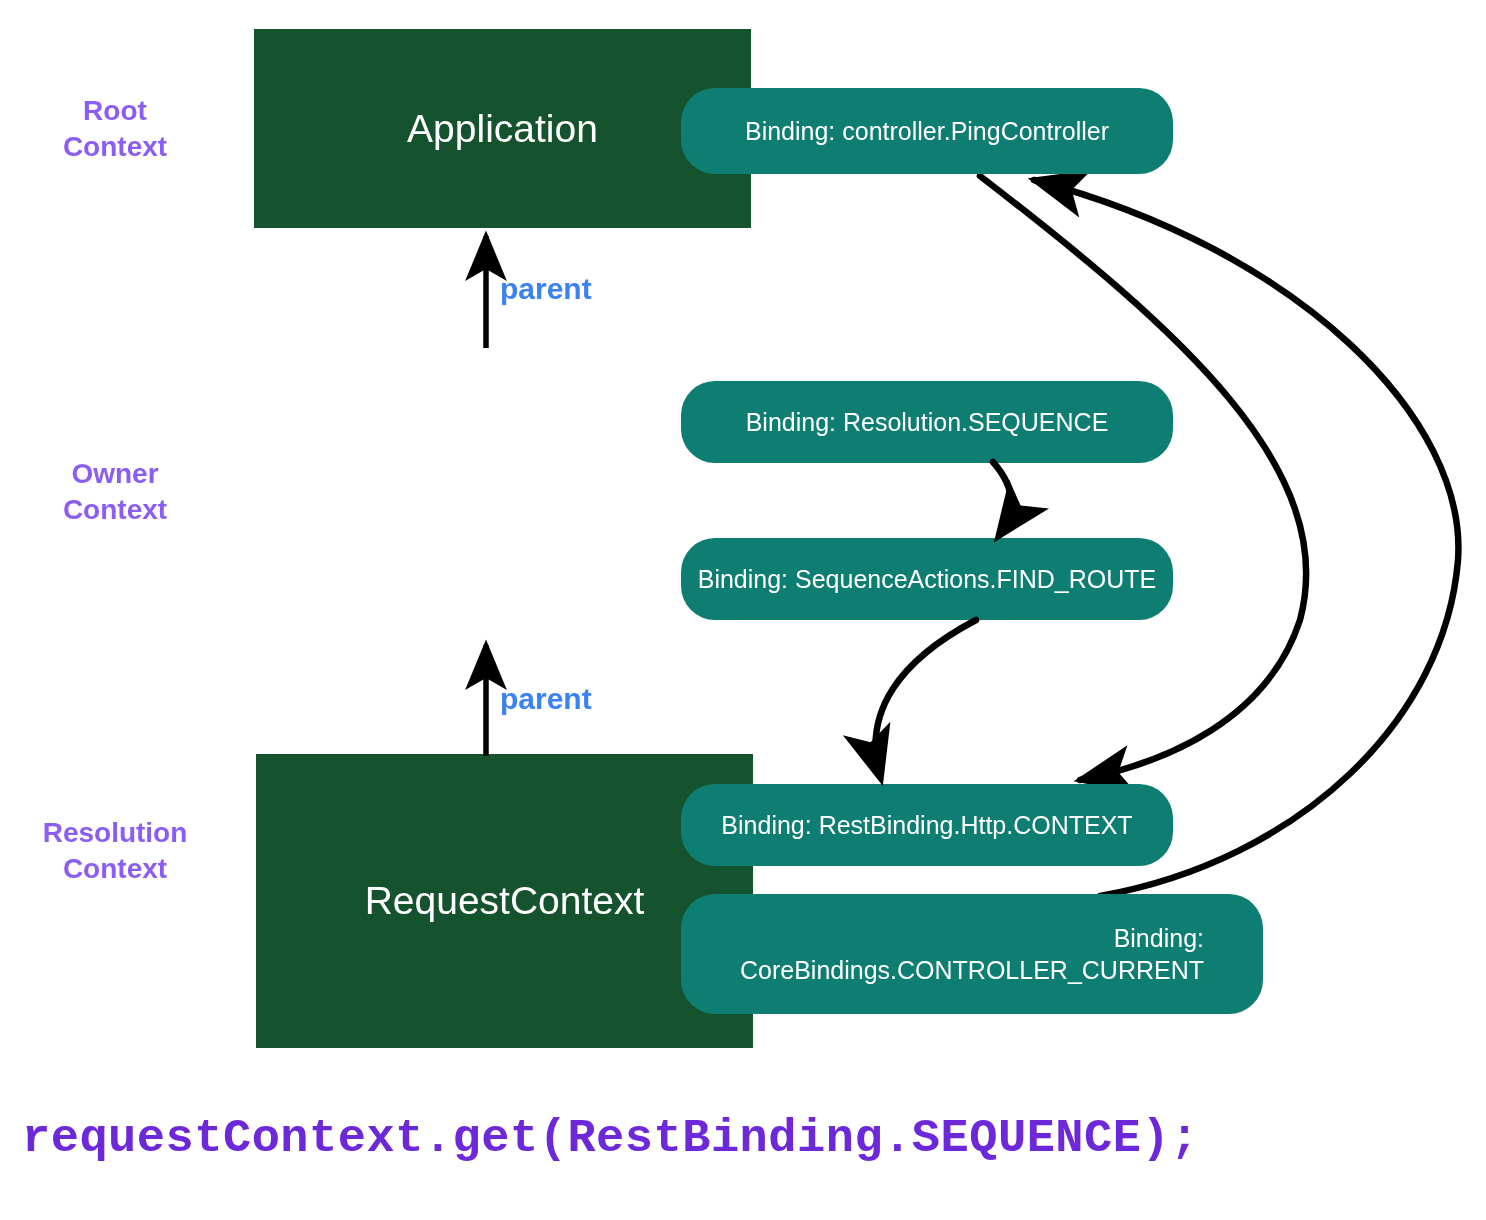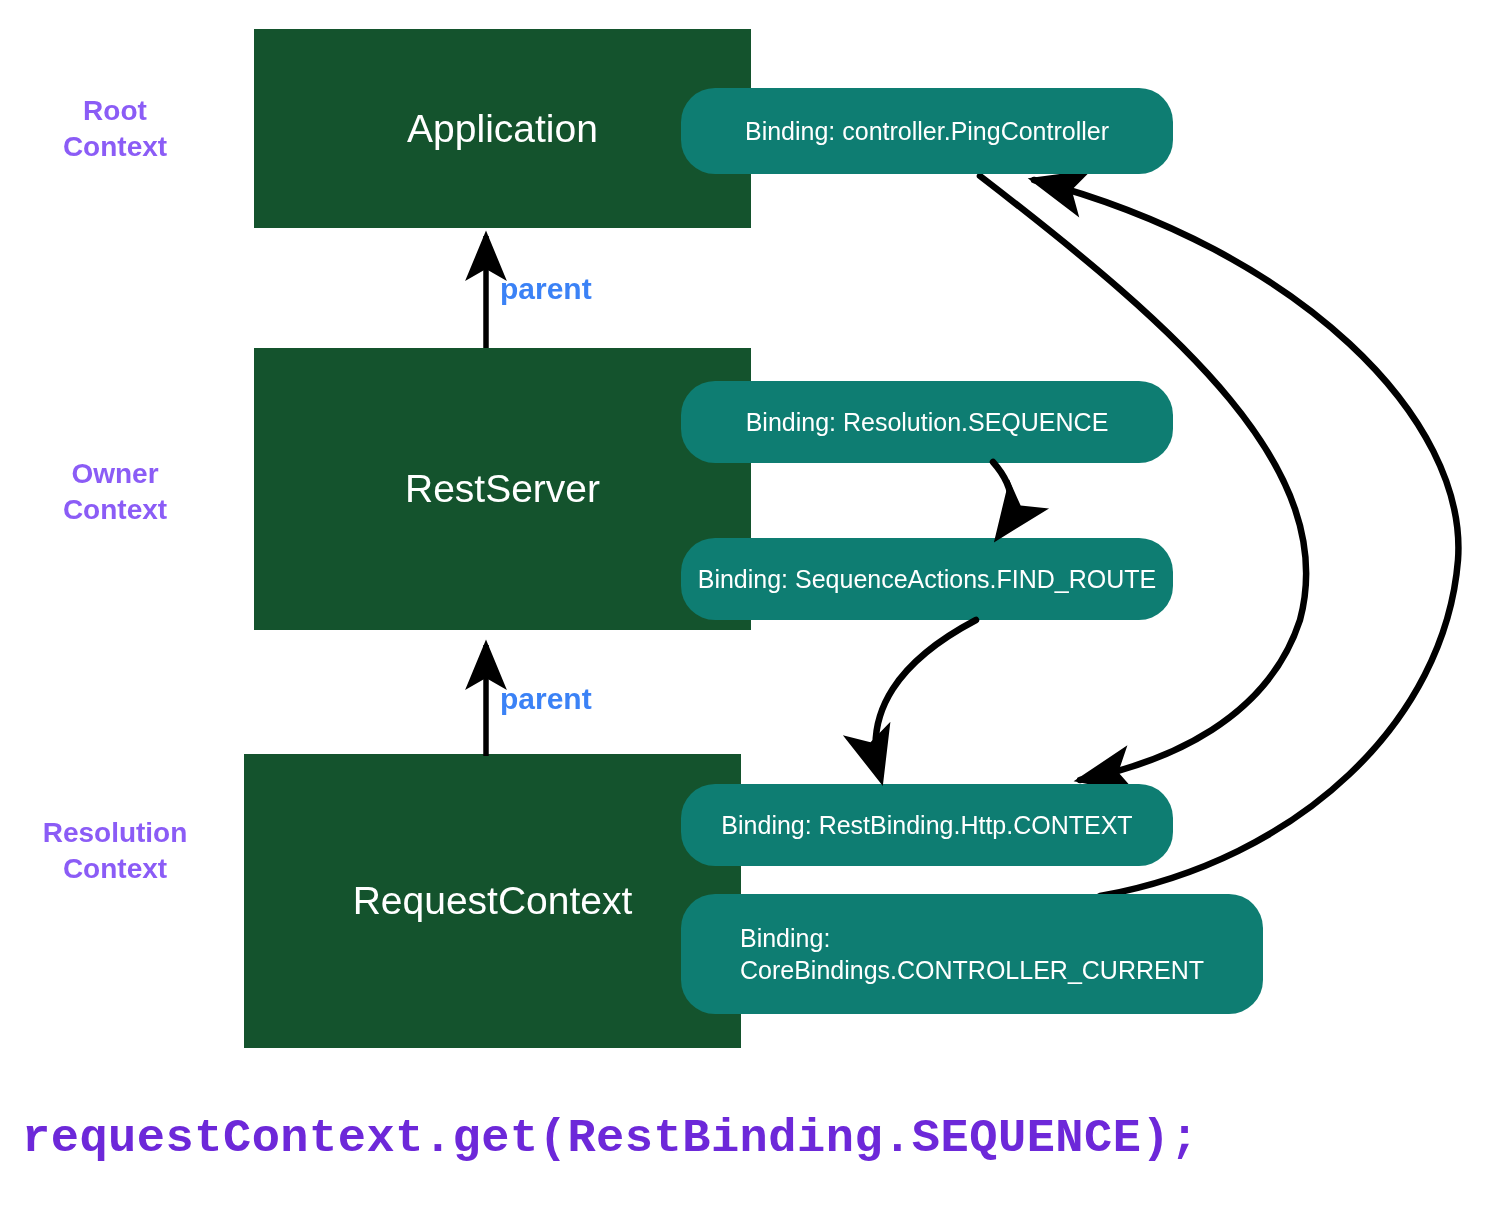--- a/index.html
+++ b/index.html
@@ -42,31 +42,31 @@
     justify-content: center;
     color: #ffffff;
     font-family: "Liberation Sans", sans-serif;
     font-weight: normal;
     font-size: 39px;
     letter-spacing: 0px;
     z-index: 1;
   }
   #box-application   { left: 254px; top: 29px;  width: 497px; height: 199px; }
   #box-restserver    { left: 254px; top: 348px; width: 497px; height: 282px; }
-  #box-requestcontext{ left: 244px; top: 754px; width: 497px; height: 294px; }
+  #box-requestcontext{ left: 256px; top: 754px; width: 497px; height: 294px; }
 
   
   .binding {
     position: absolute;
     background: #0e7d72;
     border-radius: 34px;
     display: flex;
     align-items: center;
     justify-content: center;
-    text-align: left;
+    text-align: right;
     color: #ffffff;
     font-family: "Liberation Sans", sans-serif;
     font-size: 25px;
     line-height: 1.3;
     padding: 0 14px;
     box-sizing: border-box;
     z-index: 3;
   }
   #bind-ping     { left: 681px; top: 88px;  width: 492px; height: 86px; }
   #bind-sequence { left: 681px; top: 381px; width: 492px; height: 82px; }
@@ -123,21 +123,20 @@
 <div id="stage">
 
   <div class="ctx-label" id="ctx-root">Root
 Context</div>
   <div class="ctx-label" id="ctx-owner">Owner
 Context</div>
   <div class="ctx-label" id="ctx-reso">Resolution
 Context</div>
 
   <div class="ctx-box" id="box-application">Application</div>
-  <div class="ctx-box" id="box-restserver">RestServer</div>
   <div class="ctx-box" id="box-requestcontext">RequestContext</div>
 
   <svg id="arrows" viewBox="0 0 1486 1220" xmlns="http://www.w3.org/2000/svg">
     <defs>
       <marker id="ah" markerWidth="11" markerHeight="11" refX="8.6" refY="4.2" orient="auto" markerUnits="strokeWidth">
         <path d="M0.4,0.4 L9.6,4.2 L0.4,8.0 L2.6,4.2 Z" fill="#000000"></path>
       </marker>
       <marker id="ah2" markerWidth="11" markerHeight="11" refX="8.6" refY="4.2" orient="auto" markerUnits="strokeWidth">
         <path d="M0.4,0.4 L9.6,4.2 L0.4,8.0 L2.6,4.2 Z" fill="#000000"></path>
       </marker>

